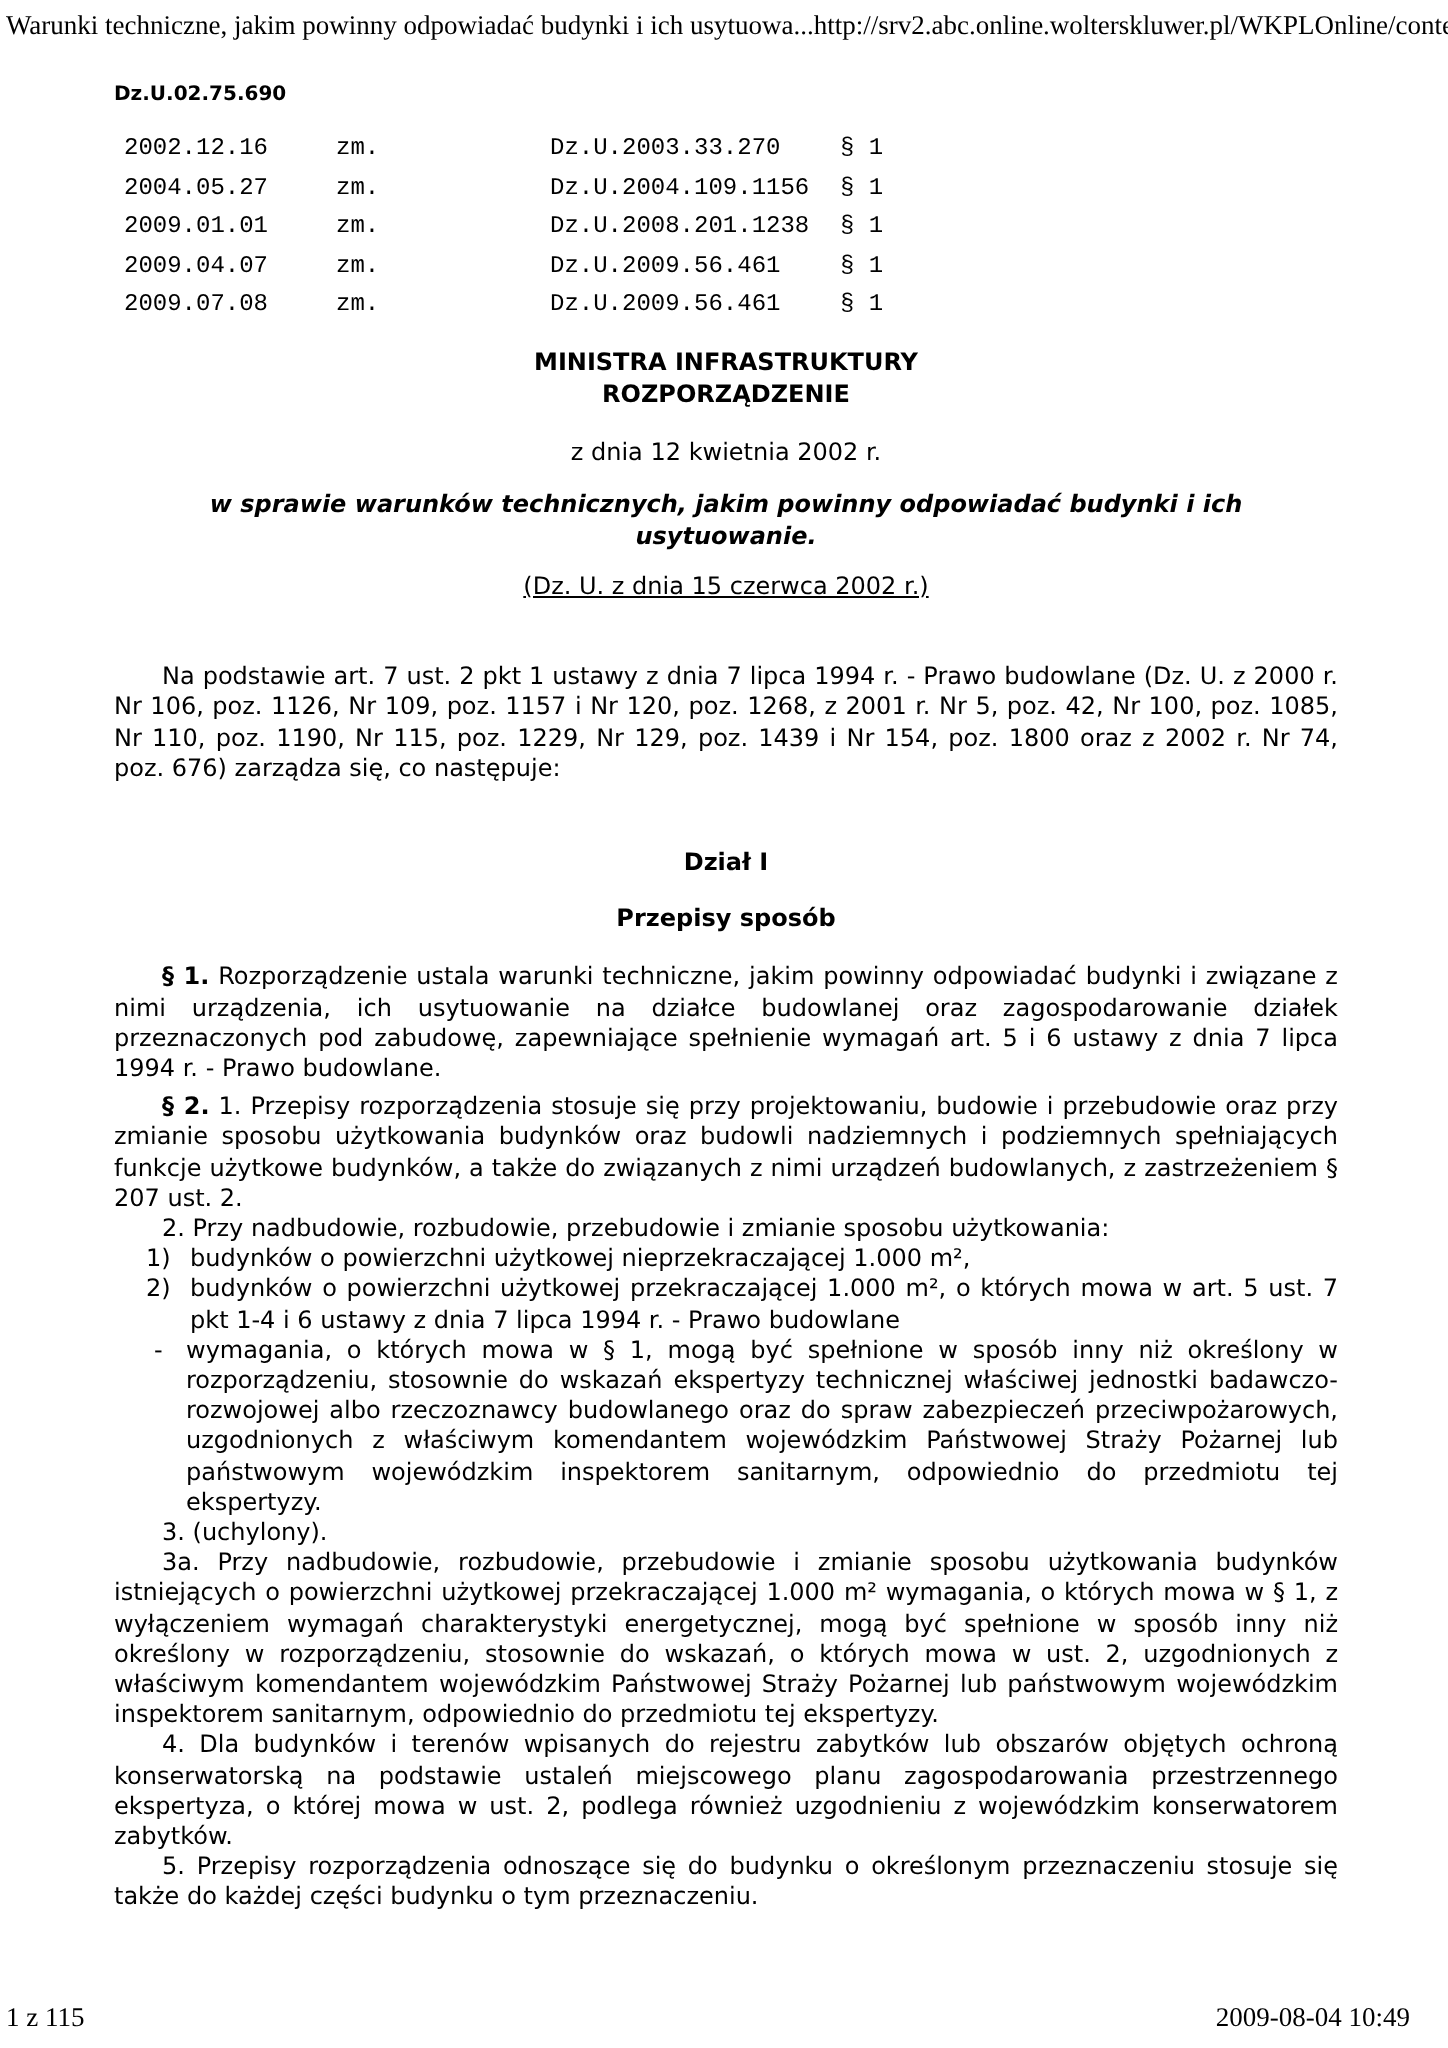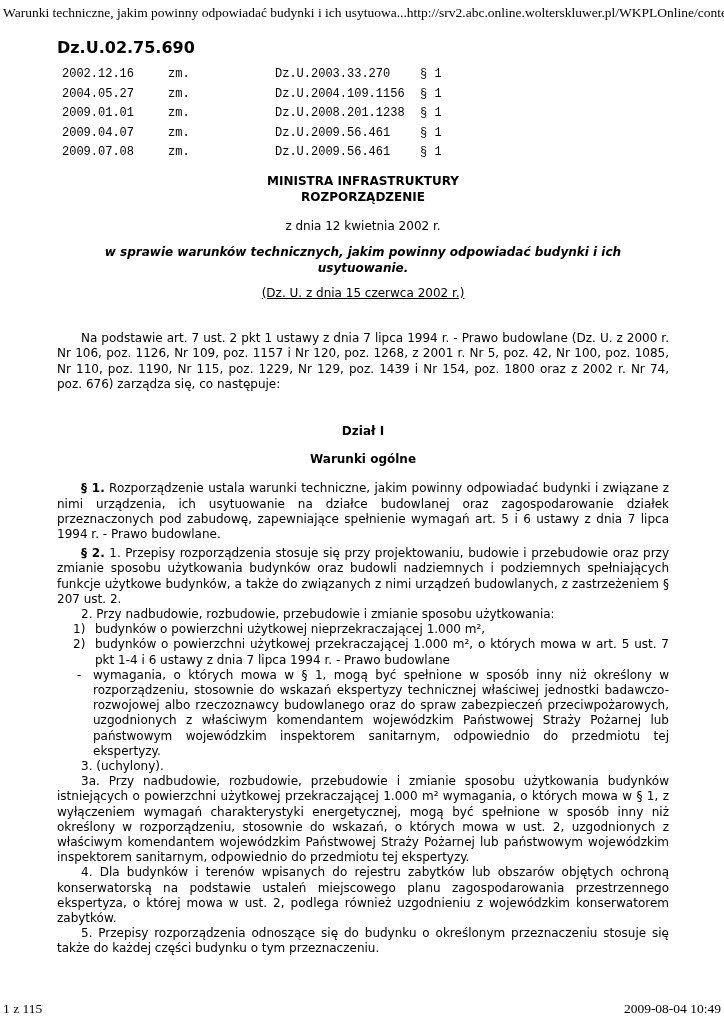--- a/index.html
+++ b/index.html
@@ -4,37 +4,37 @@
 <style>
   * { margin: 0; padding: 0; box-sizing: border-box; }
   html, body { background: #ffffff; }
   body {
     width: 724px; height: 1024px;
     position: relative; overflow: hidden;
     font-family: "DejaVu Sans", sans-serif;
     color: #000;
   }
   .print-header, .print-footer {
-    position: absolute; left: 0; right: 0;
+    position: absolute; left: 0; right: 16px;
     display: flex; justify-content: space-between;
     font-family: "Liberation Serif", serif;
     font-size: 13.5px; padding: 0 3px;
     white-space: nowrap;
   }
   .print-header { top: 5px; }
   .print-footer { bottom: 7px; }
   .doc {
     position: absolute; top: 40px; left: 57px; width: 612px;
     font-size: 12px; line-height: 15.2px;
   }
   .bold { font-weight: bold; }
   .center { text-align: center; }
   .just { text-align: justify; }
   .indent { text-indent: 24px; }
-  .ref { font-size: 16px; }
+  .ref { font-size: 10px; }
   .amend { margin-top: 10px; }
   .amend-row {
     display: grid;
     grid-template-columns: 106px 107px 145px 1fr;
     padding-left: 5px;
     line-height: 19.5px;
     font-family: Liberation Mono, monospace;
   }
   .title-block { margin-top: 10px; line-height: 16.5px; }
   .date-line { margin-top: 13px; }
@@ -102,21 +102,21 @@
 
   <div class="date-line center">z dnia 12 kwietnia 2002 r.</div>
 
   <div class="subject center bold">w sprawie warunków technicznych, jakim powinny odpowiadać budynki i ich usytuowanie.</div>
 
   <div class="pub-line center">(Dz. U. z dnia 15 czerwca 2002 r.)</div>
 
   <p class="preamble just indent">Na podstawie art. 7 ust. 2 pkt 1 ustawy z dnia 7 lipca 1994 r. - Prawo budowlane (Dz. U. z 2000 r. Nr 106, poz. 1126, Nr 109, poz. 1157 i Nr 120, poz. 1268, z 2001 r. Nr 5, poz. 42, Nr 100, poz. 1085, Nr 110, poz. 1190, Nr 115, poz. 1229, Nr 129, poz. 1439 i Nr 154, poz. 1800 oraz z 2002 r. Nr 74, poz. 676) zarządza się, co następuje:</p>
 
   <div class="division center bold">Dział I</div>
-  <div class="chapter center bold">Warunki ogólne</div>
+  <div class="chapter center bold">Przepisy sposób</div>
 
   <p class="s1 just indent"><span class="bold">§ 1.</span> <span>Rozporządzenie ustala warunki techniczne, jakim powinny odpowiadać budynki i związane z nimi urządzenia, ich usytuowanie na działce budowlanej oraz zagospodarowanie działek przeznaczonych pod zabudowę, zapewniające spełnienie wymagań art. 5 i 6 ustawy z dnia 7 lipca 1994 r. - Prawo budowlane.</span></p>
 
   <div class="s2">
     <p class="just indent"><span class="bold">§ 2.</span> <span>1. Przepisy rozporządzenia stosuje się przy projektowaniu, budowie i przebudowie oraz przy zmianie sposobu użytkowania budynków oraz budowli nadziemnych i podziemnych spełniających funkcje użytkowe budynków, a także do związanych z nimi urządzeń budowlanych, z zastrzeżeniem § 207 ust. 2.</span></p>
 
     <p class="just indent">2. Przy nadbudowie, rozbudowie, przebudowie i zmianie sposobu użytkowania:</p>
 
     <div class="just hang-item"><span class="li-marker">1)</span><span>budynków o powierzchni użytkowej nieprzekraczającej 1.000 m²,</span></div>
 

